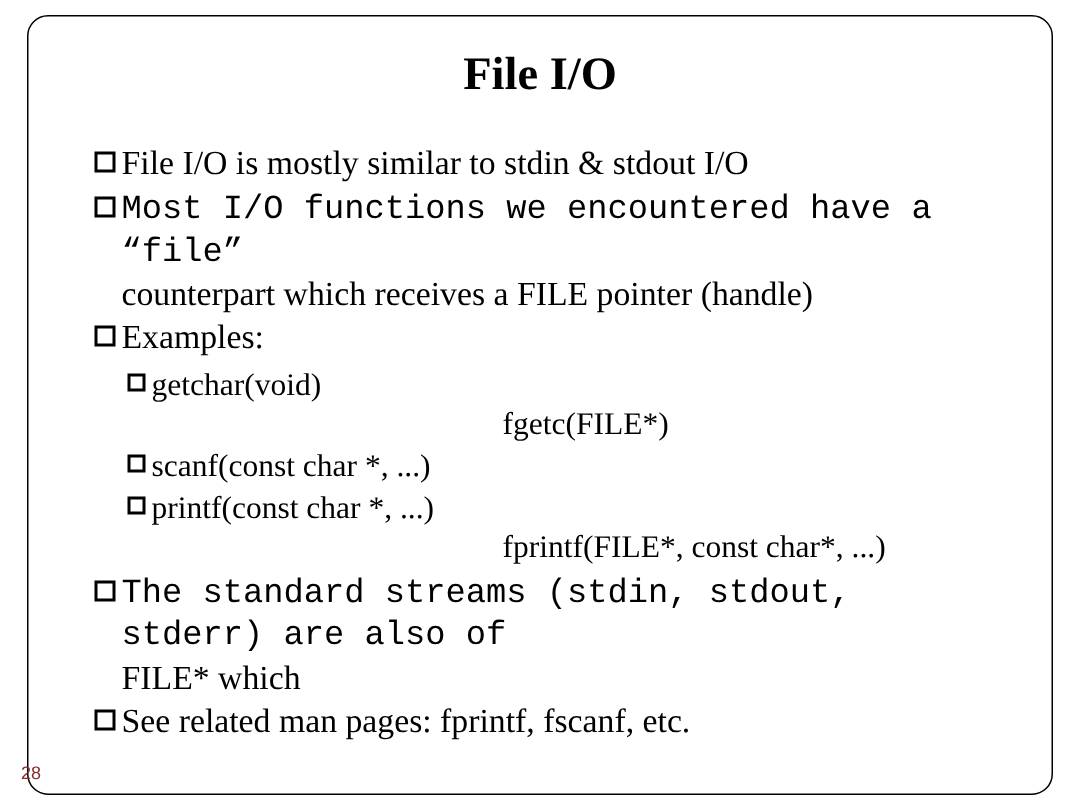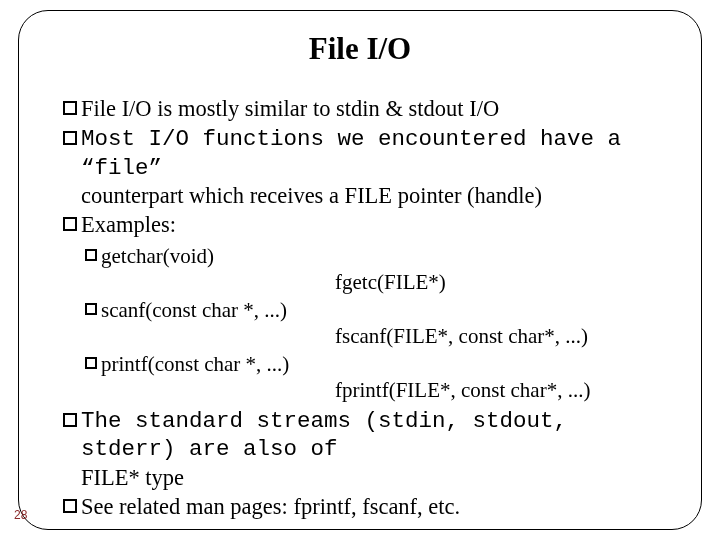--- a/index.html
+++ b/index.html
@@ -6,21 +6,21 @@
   html, body { width: 720px; height: 540px; }
   body {
     background: #fff;
     font-family: "Times New Roman", Times, serif;
     position: relative;
   }
   .frame {
     position: absolute;
     top: 10px; left: 18px; right: 18px; bottom: 10px;
     border: 1.5px solid #000;
-    border-radius: 30px;
+    border-radius: 14px;
     padding: 18px 44px 22px 44px;
   }
   .title {
     text-align: center;
     font-size: 31px;
     margin-top: 2px;
     margin-bottom: 28px;
   }
   .bullets {
     font-size: 22.5px;
@@ -97,34 +97,33 @@
 
     <div class="sublist">
       <div class="sub-row">
         <span class="sq small"></span>
         <span class="col-l">getchar(void)</span>
         <span class="col-r">fgetc(FILE*)</span>
       </div>
       <div class="sub-row">
         <span class="sq small"></span>
         <span class="col-l">scanf(const char *, ...)</span>
-        <span class="col-r">fscanf(FILE*, const char*, ...)</span>
       </div>
       <div class="sub-row">
         <span class="sq small"></span>
         <span class="col-l">printf(const char *, ...)</span>
         <span class="col-r">fprintf(FILE*, const char*, ...)</span>
       </div>
     </div>
 
     <div class="b-row tight">
       <span class="sq"></span>
       <span class="txt">The standard streams (stdin, stdout, stderr) are also of</span>
     </div>
-    <div class="cont">FILE* type</div>
+    <div class="cont">FILE* which</div>
 
     <div class="b-row">
       <span class="sq"></span>
       <span class="txt">See related man pages: fprintf, fscanf, etc.</span>
     </div>
 
   </div>
 
 </div>
 

